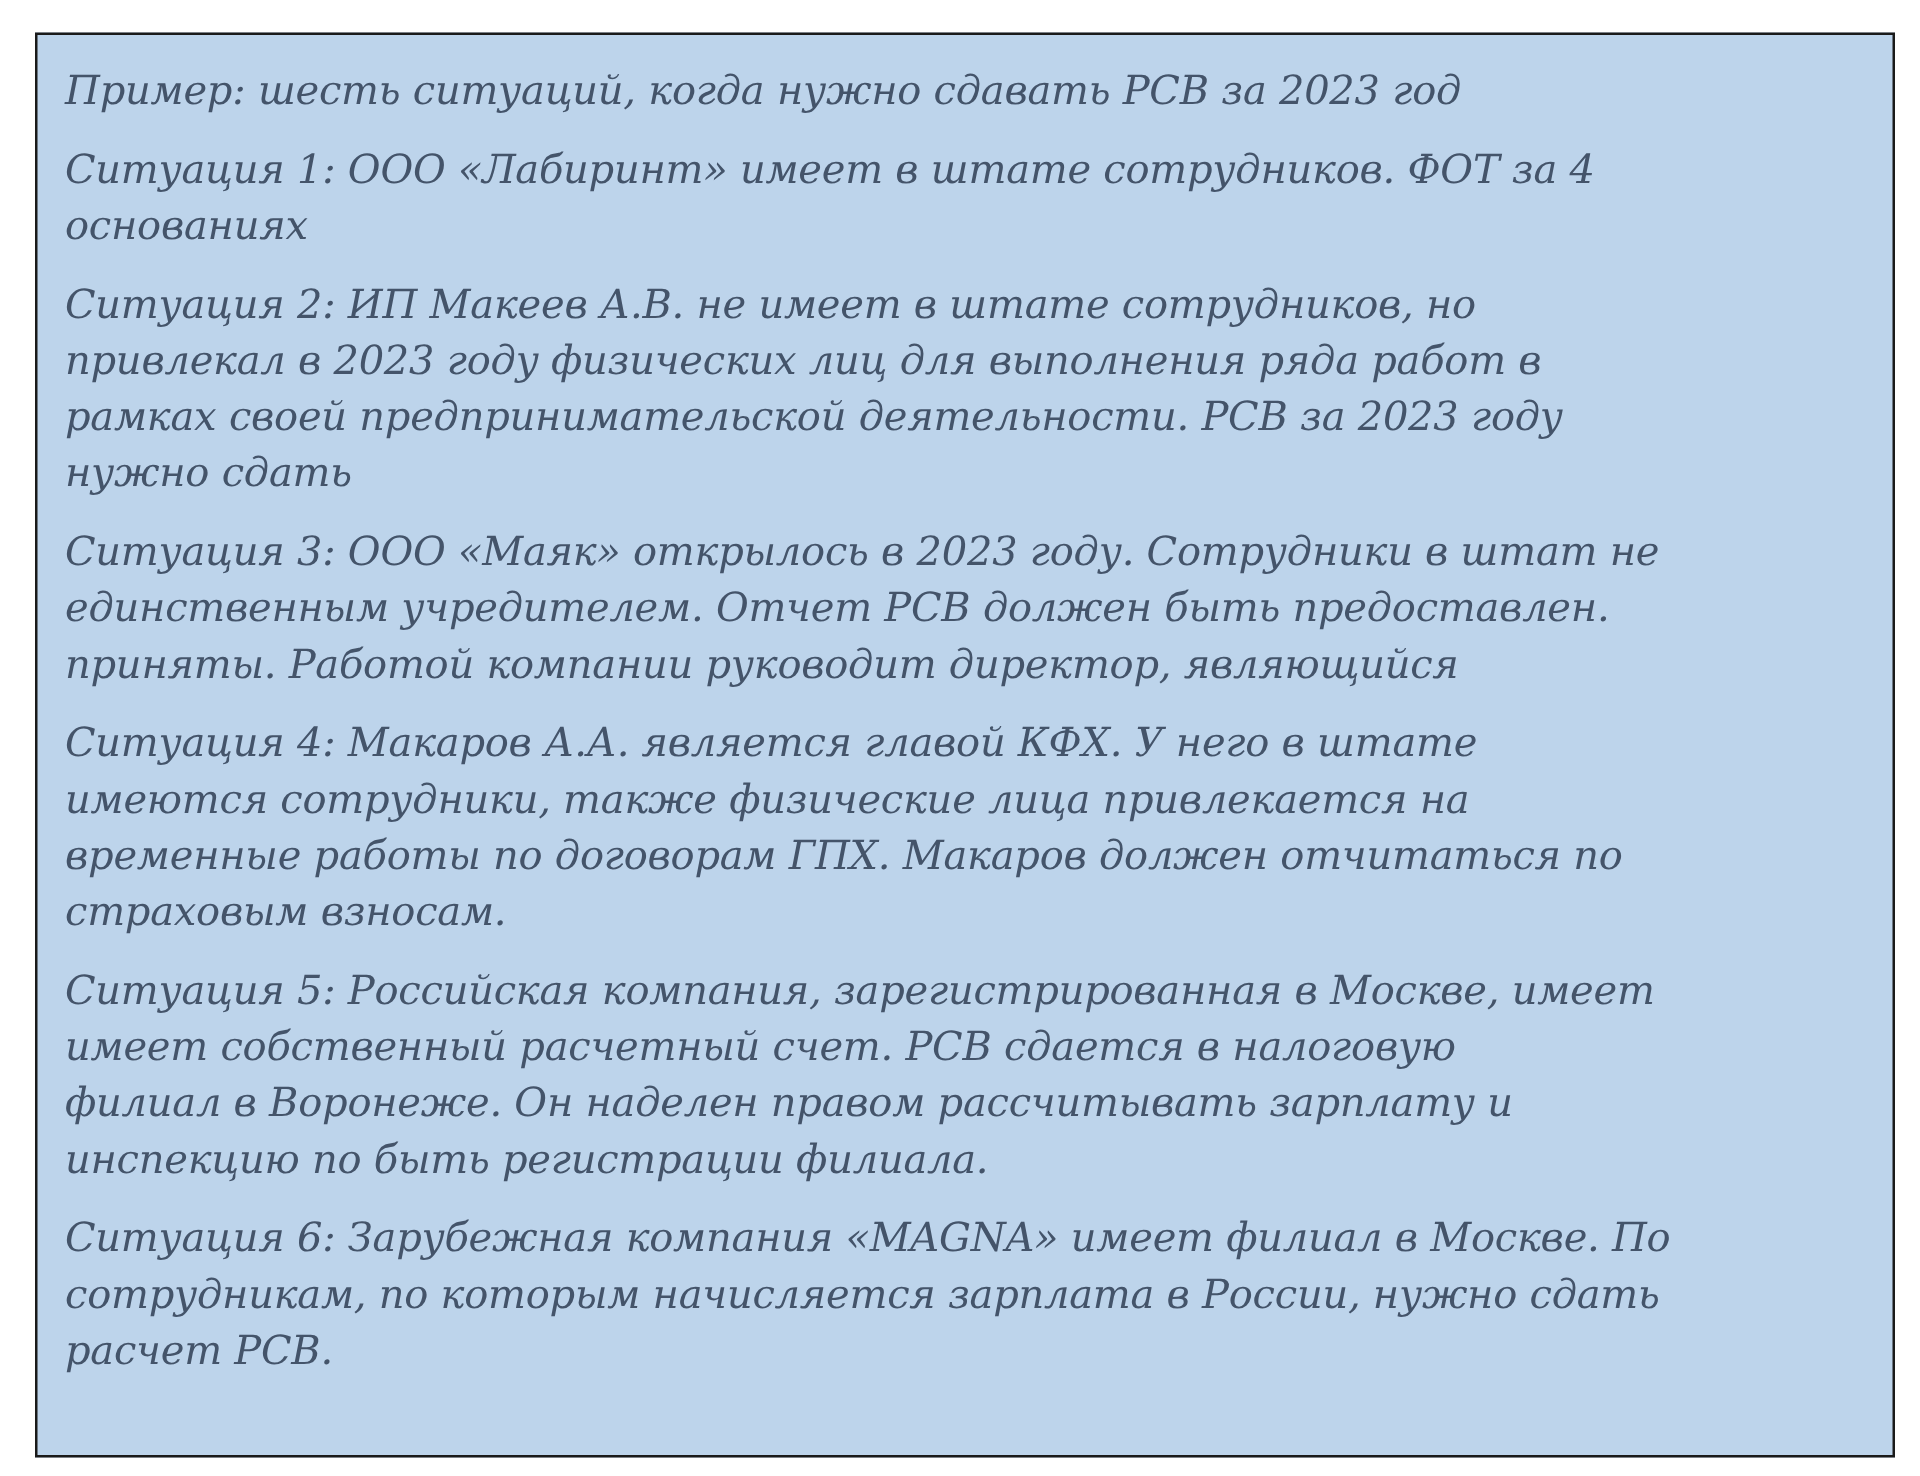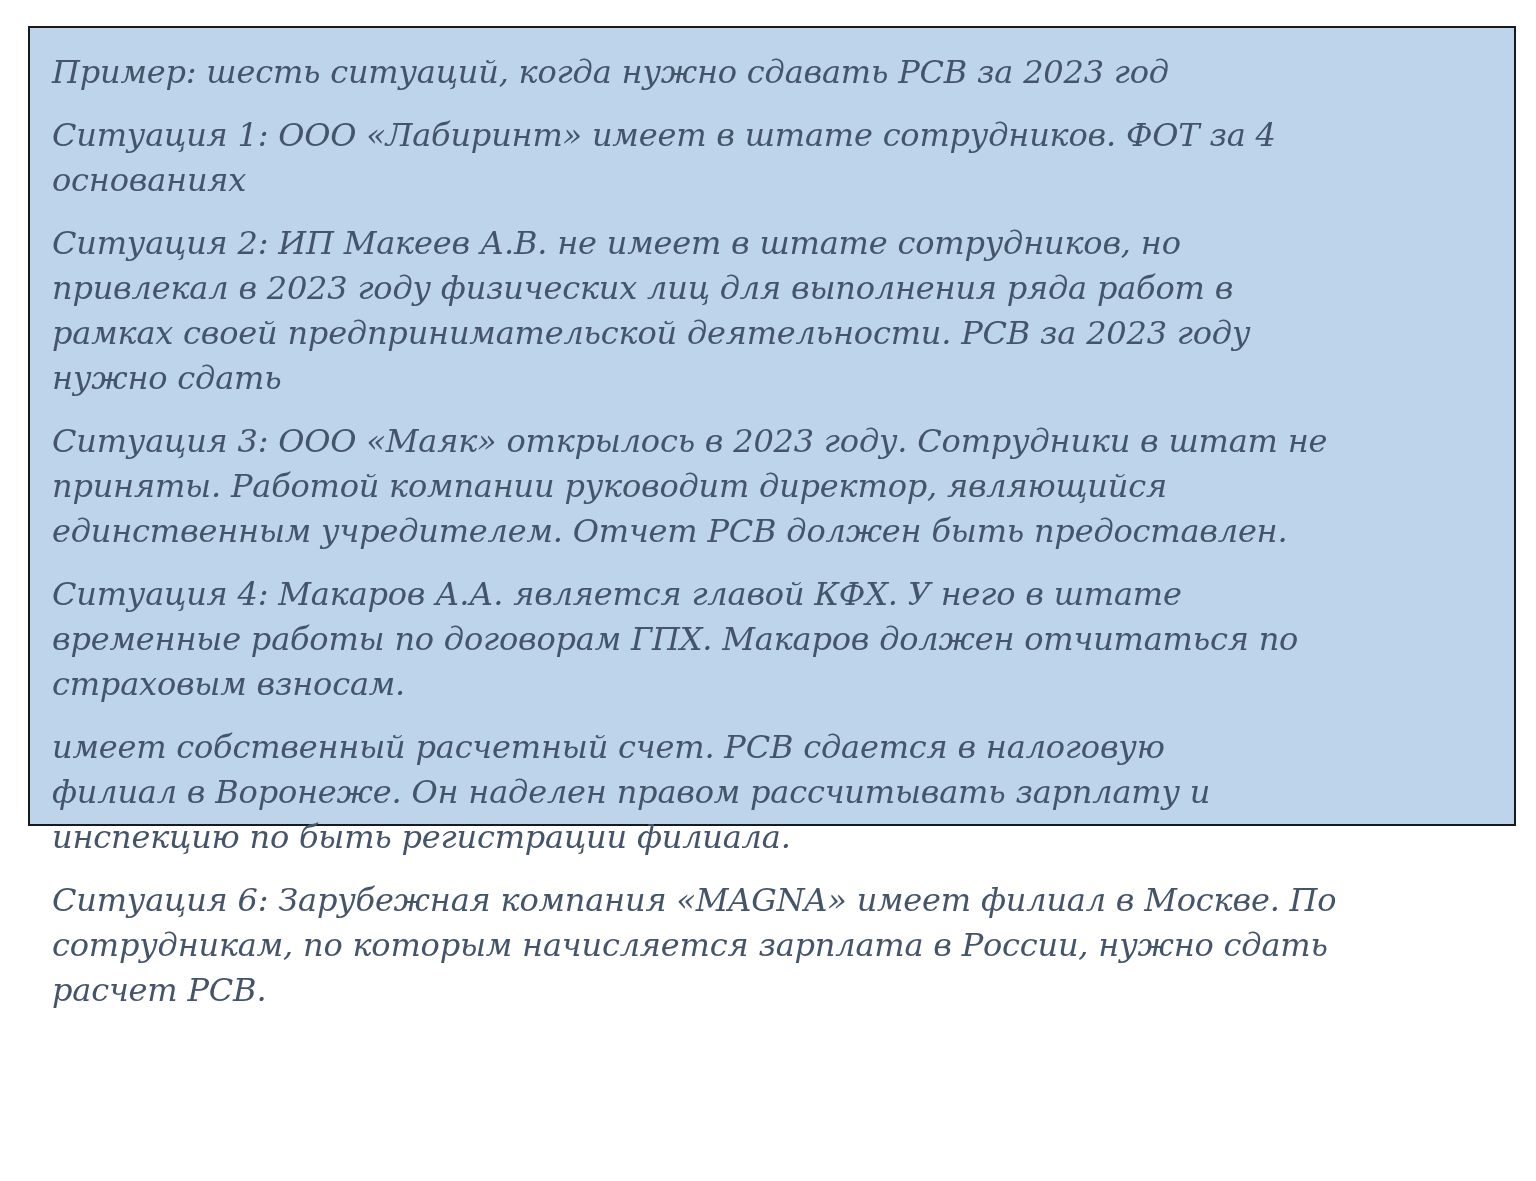--- a/index.html
+++ b/index.html
@@ -11,21 +11,21 @@
     width: 1536px;
     height: 1181px;
     position: relative;
     overflow: hidden;
   }
   .box {
     position: absolute;
     left: 28px;
     top: 26px;
     width: 1488px;
-    height: 800px;
+    height: 1140px;
     background: #bdd4eb;
     border: 2px solid #1a1a1a;
     box-sizing: border-box;
     padding: 22px 0 0 22px;
   }
   .para {
     margin: 0 0 18px 0;
   }
   .line {
     display: block;
@@ -53,31 +53,33 @@
 
   <div class="para">
     <span class="line">Ситуация 2: ИП Макеев А.В. не имеет в штате сотрудников, но</span>
     <span class="line">привлекал в 2023 году физических лиц для выполнения ряда работ в</span>
     <span class="line">рамках своей предпринимательской деятельности. РСВ за 2023 году</span>
     <span class="line">нужно сдать</span>
   </div>
 
   <div class="para">
     <span class="line">Ситуация 3: ООО «Маяк» открылось в 2023 году. Сотрудники в штат не</span>
+    <span class="line">единственным учредителем. Отчет РСВ должен быть предоставлен.</span>
     <span class="line">приняты. Работой компании руководит директор, являющийся</span>
-    <span class="line">единственным учредителем. Отчет РСВ должен быть предоставлен.</span>
   </div>
 
   <div class="para">
     <span class="line">Ситуация 4: Макаров А.А. является главой КФХ. У него в штате</span>
+    <span class="line">имеются сотрудники, также физические лица привлекается на</span>
     <span class="line">временные работы по договорам ГПХ. Макаров должен отчитаться по</span>
     <span class="line">страховым взносам.</span>
   </div>
 
   <div class="para">
+    <span class="line">Ситуация 5: Российская компания, зарегистрированная в Москве, имеет</span>
     <span class="line">имеет собственный расчетный счет. РСВ сдается в налоговую</span>
     <span class="line">филиал в Воронеже. Он наделен правом рассчитывать зарплату и</span>
     <span class="line">инспекцию по быть регистрации филиала.</span>
   </div>
 
   <div class="para">
     <span class="line">Ситуация 6: Зарубежная компания «MAGNA» имеет филиал в Москве. По</span>
     <span class="line">сотрудникам, по которым начисляется зарплата в России, нужно сдать</span>
     <span class="line">расчет РСВ.</span>
   </div>

